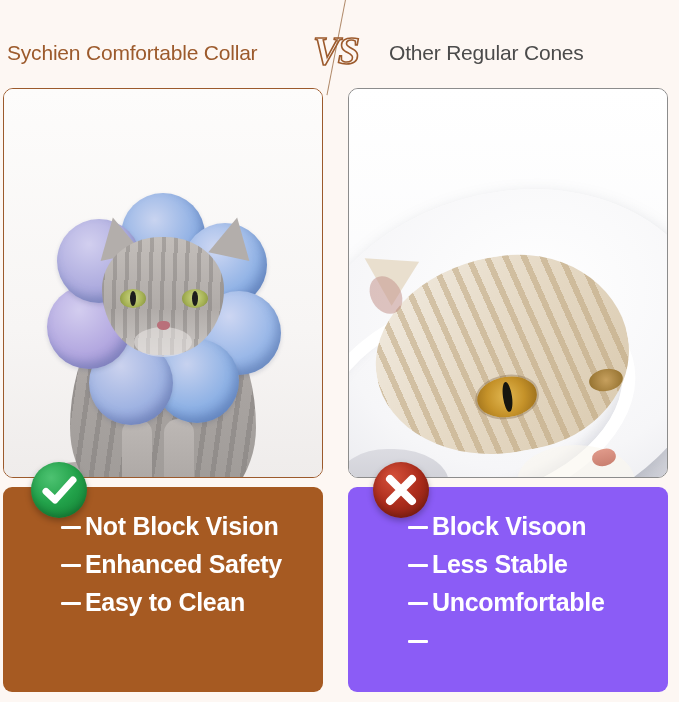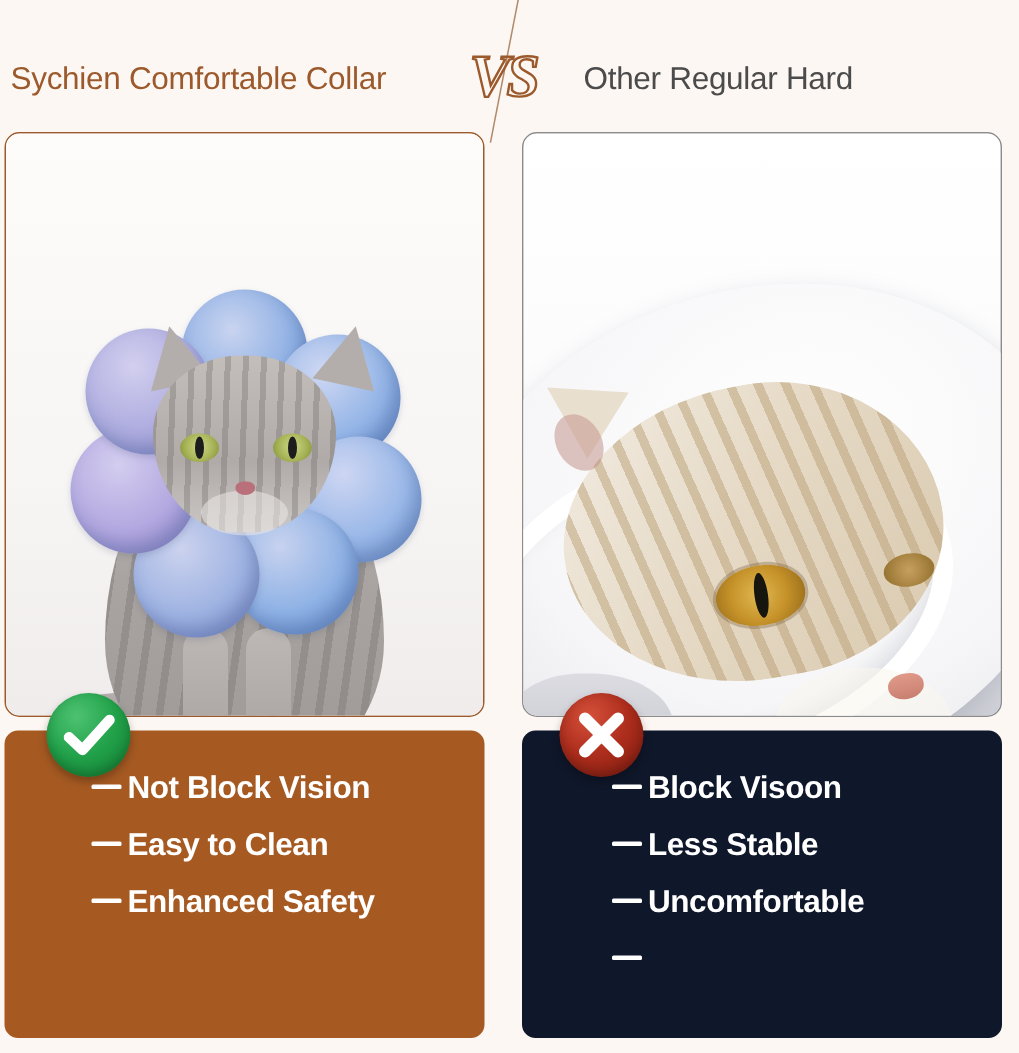--- a/index.html
+++ b/index.html
@@ -387,35 +387,35 @@
 
   
   .panel {
     position: absolute;
     top: 487px;
     width: 320px;
     height: 205px;
     border-radius: 9px;
   }
   .panel.left  { left: 3px;   background: #a65a22; }
-  .panel.right { left: 348px; background: #0f172a; }
+  .panel.right { left: 348px; background: #8b5cf6; }
 
   .feature-list {
     position: absolute;
     left: 58px;
     top: 20px;
     margin: 0;
     padding: 0;
     list-style: none;
   }
   .panel.right .feature-list { left: 60px; }
 
   .feature-item {
     color: #ffffff;
-    font-size: 21px;
+    font-size: 25px;
     font-weight: 700;
     line-height: 38px;
     white-space: nowrap;
     letter-spacing: -0.3px;
   }
   .feature-dash {
     display: inline-block;
     width: 20px;
     height: 3px;
     background: #ffffff;
@@ -426,21 +426,21 @@
 </style>
 </head>
 <body>
 
 <div class="header">
   <div class="header-title left">Sychien Comfortable Collar</div>
 
   <div class="vs-divider"></div>
   <div class="vs-badge">VS</div>
 
-  <div class="header-title right">Other Regular Hard</div>
+  <div class="header-title right">Other Regular Cones</div>
 </div>
 
 <div class="photo-card left">
   <div class="photo-stage">
     <div class="lp-bg"></div>
 
     <div class="cat-tail"></div>
     <div class="cat-body"></div>
     <div class="cat-leg l"></div>
     <div class="cat-leg r"></div>
@@ -497,24 +497,24 @@
     <path d="M17 17 L39 39 M39 17 L17 39" fill="none" stroke="#ffffff" stroke-width="8" stroke-linecap="round"></path>
   </svg>
 </div>
 
 <div class="panel left">
   <ul class="feature-list">
     <li class="feature-item">
       <span class="feature-dash"></span><span>Not Block Vision</span>
     </li>
     <li class="feature-item">
+      <span class="feature-dash"></span><span>Enhanced Safety</span>
+    </li>
+    <li class="feature-item">
       <span class="feature-dash"></span><span>Easy to Clean</span>
-    </li>
-    <li class="feature-item">
-      <span class="feature-dash"></span><span>Enhanced Safety</span>
     </li>
   </ul>
 </div>
 
 <div class="panel right">
   <ul class="feature-list">
     <li class="feature-item">
       <span class="feature-dash"></span><span>Block Visoon</span>
     </li>
     <li class="feature-item">

